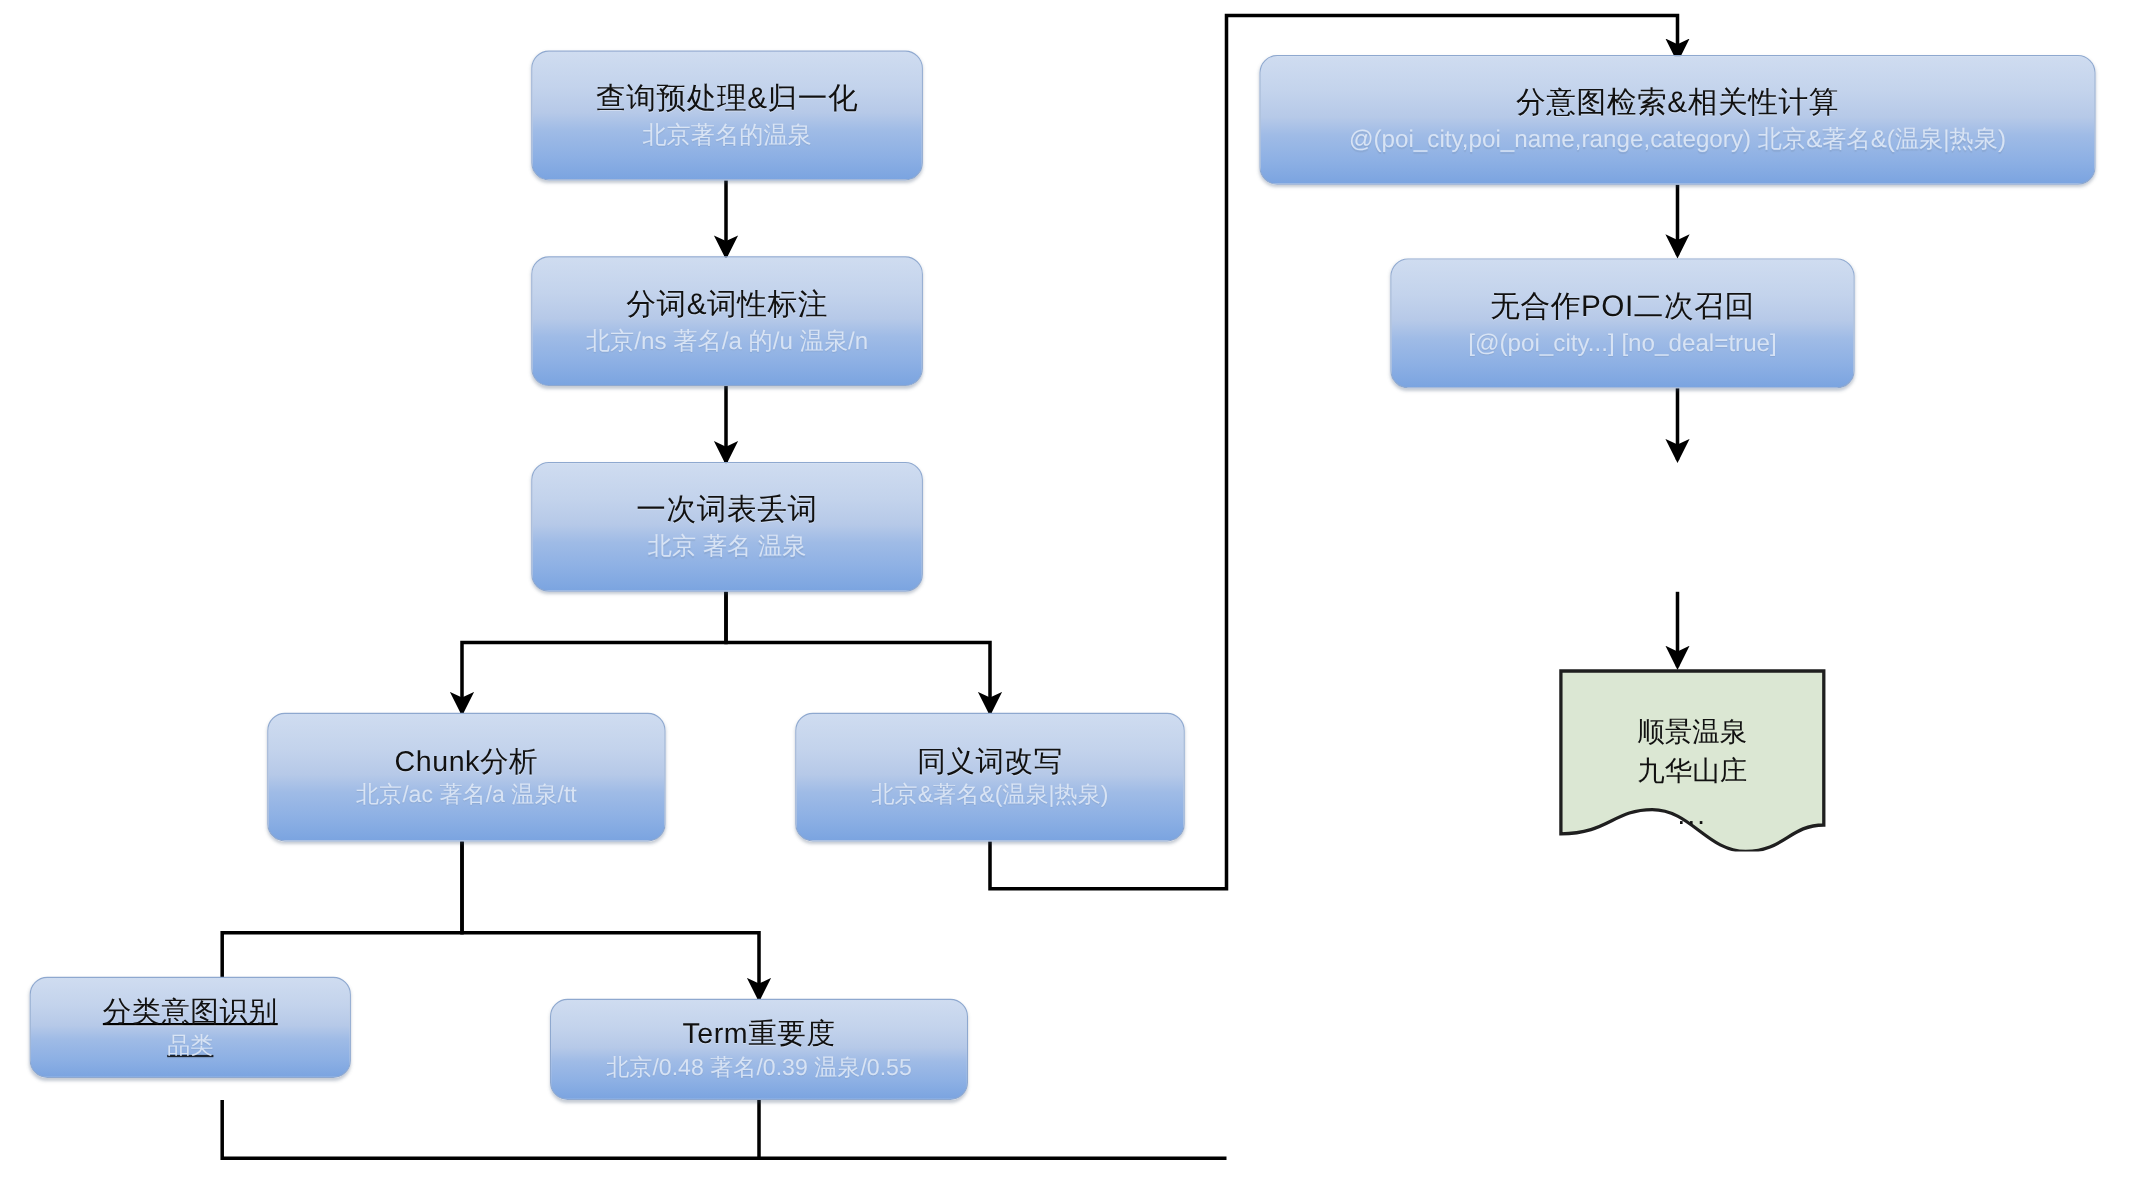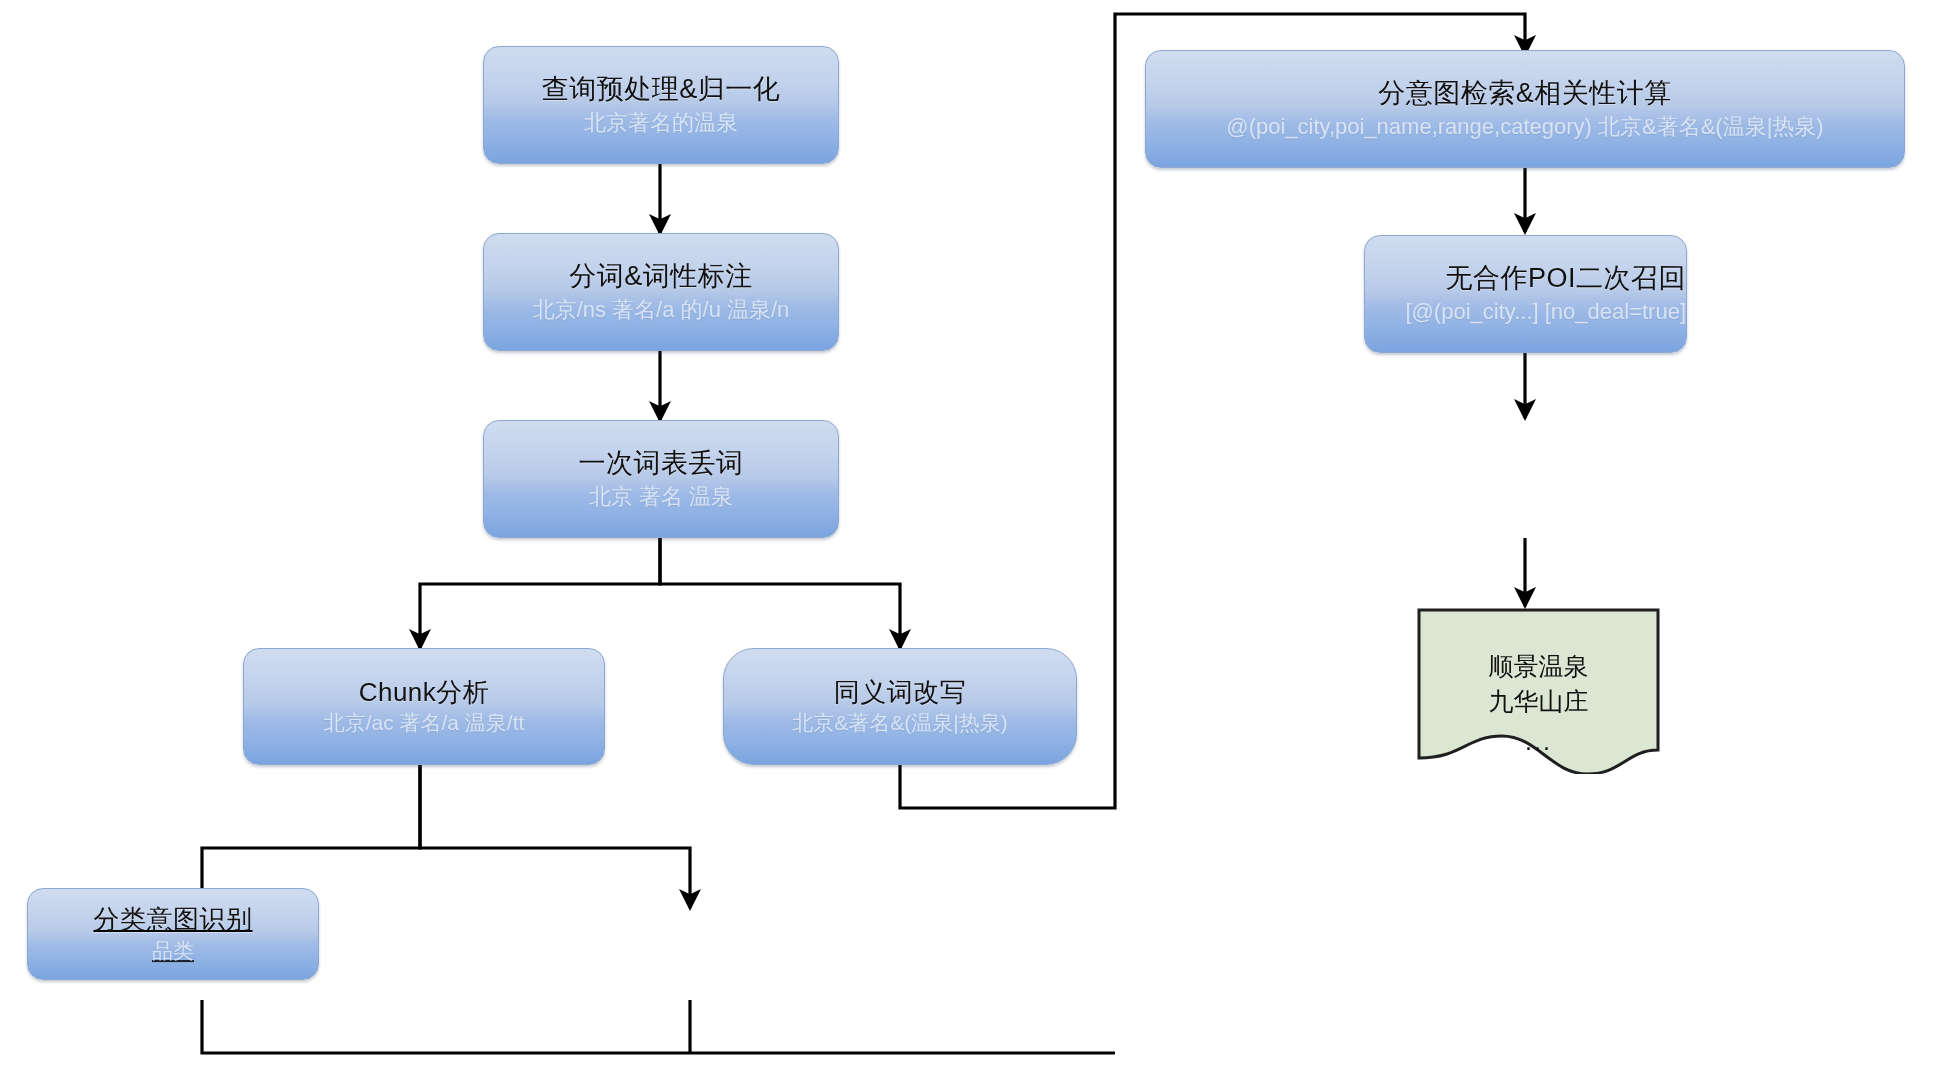--- a/index.html
+++ b/index.html
@@ -144,37 +144,41 @@
   <div class="node proc small" style="left:243px; top:648px; width:362px; height:117px;">
     <div class="title">Chunk分析</div>
     <div class="sub">北京/ac 著名/a 温泉/tt</div>
   </div>
 
   <div class="node proc" style="left:483px; top:420px; width:356px; height:118px;">
     <div class="title">一次词表丢词</div>
     <div class="sub">北京 著名 温泉</div>
   </div>
 
-  <div class="node proc small" style="left:723px; top:648px; width:354px; height:117px;border-radius:31px;">
+  <div class="node proc small" style="left:723px; top:648px; width:354px; height:117px;">
     <div class="title">同义词改写</div>
     <div class="sub">北京&amp;著名&amp;(温泉|热泉)</div>
   </div>
 
   <div class="node proc small" style="left:27px; top:888px; width:292px; height:92px;text-decoration:underline;">
     <div class="title">分类意图识别</div>
     <div class="sub">品类</div>
   </div>
 
+  <div class="node proc small" style="left:500px; top:908px; width:380px; height:92px;">
+    <div class="title">Term重要度</div>
+    <div class="sub">北京/0.48 著名/0.39 温泉/0.55</div>
+  </div>
 
   <div class="node proc" style="left:1145px; top:50px; width:760px; height:118px;">
     <div class="title">分意图检索&amp;相关性计算</div>
     <div class="sub">@(poi_city,poi_name,range,category) 北京&amp;著名&amp;(温泉|热泉)</div>
   </div>
 
-  <div class="node proc" style="left:1364px; top:235px; width:323px; height:118px;align-items:flex-end;">
+  <div class="node proc" style="left:1264px; top:235px; width:422px; height:118px;">
     <div class="title">无合作POI二次召回</div>
     <div class="sub">[@(poi_city...] [no_deal=true]</div>
   </div>
 
 
   <div class="docnode" style="left:1417px; top:608px; width:243px; height:166px;">
     <svg width="243" height="166" viewBox="0 0 243 166" xmlns="http://www.w3.org/2000/svg">
       <path d="M 2 2 L 241 2 L 241 142
                C 210 142 205 166 170 166
                C 135 166 120 128 85 128

